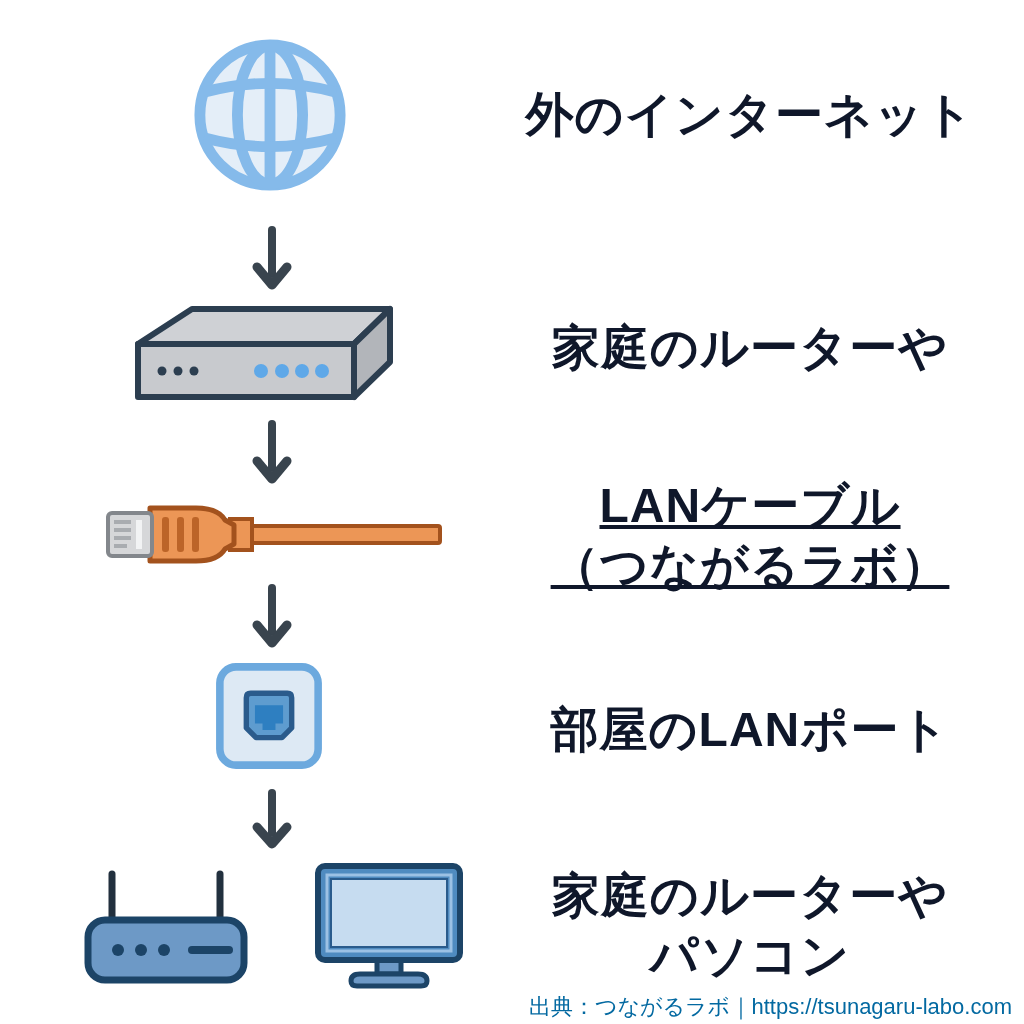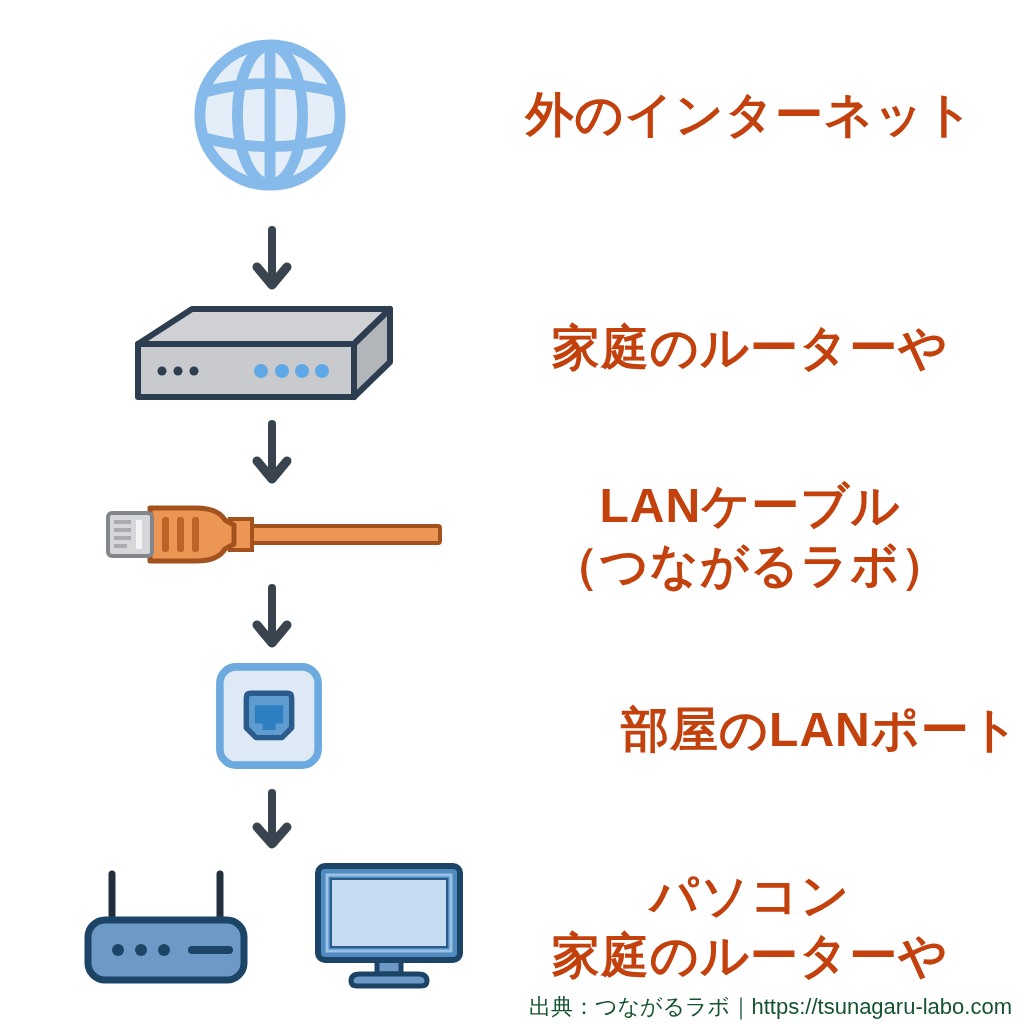--- a/index.html
+++ b/index.html
@@ -4,29 +4,29 @@
 <style>
   html,body{margin:0;padding:0;}
   body{
     width:1024px;height:1024px;position:relative;overflow:hidden;
     background:#ffffff;
     font-family:"Liberation Sans","DejaVu Sans",sans-serif;
   }
   .row-label{
     position:absolute;left:480px;width:540px;
     text-align:center;
-    font-weight:700;color:#c2410c;
+    font-weight:700;color:#0f172a;
     font-size:48px;letter-spacing:1px;
     line-height:62px;
   }
   .two-line{line-height:60px;}
   .icon-cell{position:absolute;}
   .footer{
     position:absolute;right:12px;top:992px;
-    font-size:22px;color:#14532d;font-weight:400;letter-spacing:0px;
+    font-size:22px;color:#0369a1;font-weight:400;letter-spacing:0px;
   }
   svg{display:block;}
 </style>
 </head>
 <body>
 
 <div class="icon-cell" style="left:191px;top:36px;">
   <svg width="158" height="158" viewBox="0 0 160 160">
     <circle cx="80" cy="80" r="71" fill="#e4eef8" stroke="#85baea" stroke-width="11"></circle>
     <line x1="80" y1="10" x2="80" y2="150" stroke="#85baea" stroke-width="11"></line>
@@ -80,40 +80,40 @@
     <rect x="88" y="17" width="7" height="35" rx="3" fill="#bc6428"></rect>
 
     <rect x="4" y="13" width="44" height="43" rx="4" fill="#d6d7d9" stroke="#83878c" stroke-width="4"></rect>
     <rect x="10" y="20" width="17" height="4" fill="#a9acb0"></rect>
     <rect x="10" y="28" width="17" height="4" fill="#a9acb0"></rect>
     <rect x="10" y="36" width="17" height="4" fill="#a9acb0"></rect>
     <rect x="10" y="44" width="13" height="4" fill="#a9acb0"></rect>
     <rect x="32" y="20" width="6" height="29" fill="#f2f3f4"></rect>
   </svg>
 </div>
-<div class="row-label two-line" style="top:476px;">
+<div class="row-label two-line" style="top:476px;text-decoration:underline;">
   <div>LANケーブル</div>
   <div>（つながるラボ）</div>
 </div>
 
 <div class="icon-cell" style="left:250px;top:582px;">
   <svg width="44" height="70" viewBox="0 0 44 70">
     <line x1="22" y1="6" x2="22" y2="50" stroke="#39444e" stroke-width="8" stroke-linecap="round"></line>
     <path d="M7,43 L22,61 L37,43" fill="none" stroke="#39444e" stroke-width="9" stroke-linecap="round" stroke-linejoin="round"></path>
   </svg>
 </div>
 
 <div class="icon-cell" style="left:215px;top:662px;">
   <svg width="108" height="108" viewBox="0 0 100 100">
     <rect x="4.5" y="4.5" width="91" height="91" rx="15" fill="#dde9f4" stroke="#6ca9de" stroke-width="7"></rect>
     <path d="M33,29 L67,29 Q71,29 71,33 L71,61 L62,70 L38,70 L29,61 L29,33 Q29,29 33,29 Z" fill="#5e9ccf" stroke="#2a5b8c" stroke-width="5" stroke-linejoin="round"></path>
     <path d="M37,40 L63,40 L63,57 L56,57 L56,63 L44,63 L44,57 L37,57 Z" fill="#2e7fc1"></path>
   </svg>
 </div>
-<div class="row-label" style="top:699px;text-align:right;">部屋のLANポート</div>
+<div class="row-label" style="top:699px;">部屋のLANポート</div>
 
 <div class="icon-cell" style="left:250px;top:788px;">
   <svg width="44" height="64" viewBox="0 0 44 64">
     <line x1="22" y1="5" x2="22" y2="45" stroke="#39444e" stroke-width="8" stroke-linecap="round"></line>
     <path d="M7,39 L22,56 L37,39" fill="none" stroke="#39444e" stroke-width="9" stroke-linecap="round" stroke-linejoin="round"></path>
   </svg>
 </div>
 
 <div class="icon-cell" style="left:80px;top:864px;">
   <svg width="172" height="122" viewBox="0 0 172 122">
@@ -132,17 +132,17 @@
     <rect x="63" y="94" width="24" height="18" fill="#6d99c6" stroke="#1c4467" stroke-width="5"></rect>
 
     <path d="M46,112 L104,112 Q113,112 113,119 Q113,124 107,124 L43,124 Q37,124 37,119 Q37,112 46,112 Z" fill="#6d99c6" stroke="#1c4467" stroke-width="5" stroke-linejoin="round"></path>
 
     <rect x="4" y="4" width="142" height="94" rx="7" fill="#4f8bc0" stroke="#1c4467" stroke-width="6"></rect>
     <rect x="13" y="13" width="124" height="76" fill="none" stroke="#9cc1e4" stroke-width="3"></rect>
     <rect x="17" y="17" width="116" height="68" fill="#c6dcf0" stroke="#2a5b8c" stroke-width="2"></rect>
   </svg>
 </div>
 <div class="row-label two-line" style="top:866px;">
+  <div>家庭のルーターや</div>
   <div>パソコン</div>
-  <div>家庭のルーターや</div>
 </div>
 
 <div class="footer">出典：つながるラボ｜https://tsunagaru-labo.com</div>
 
 </body></html>

